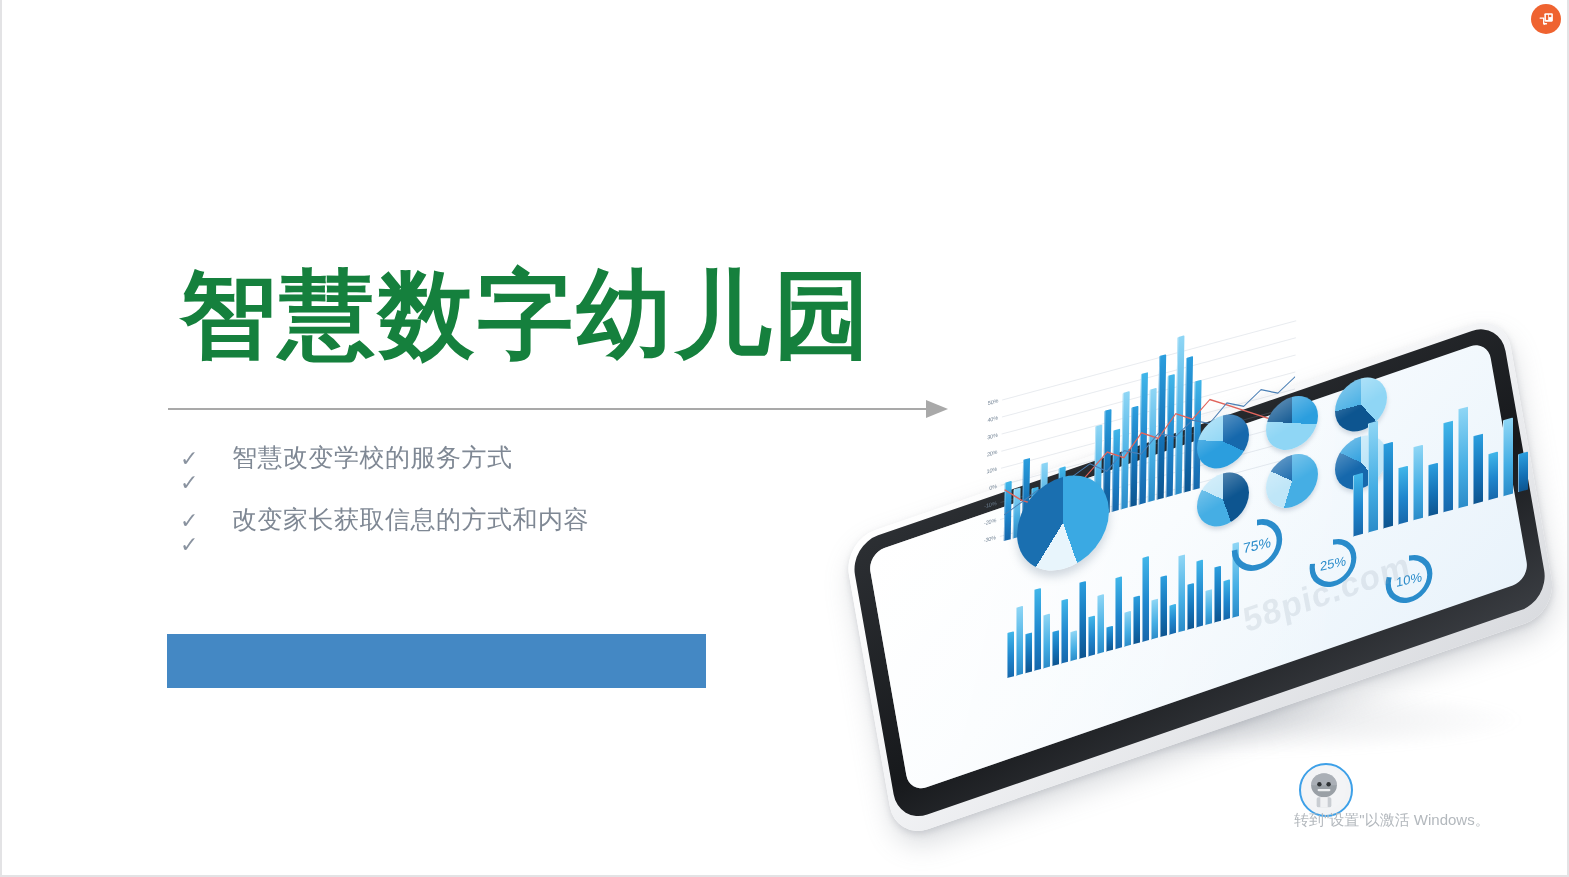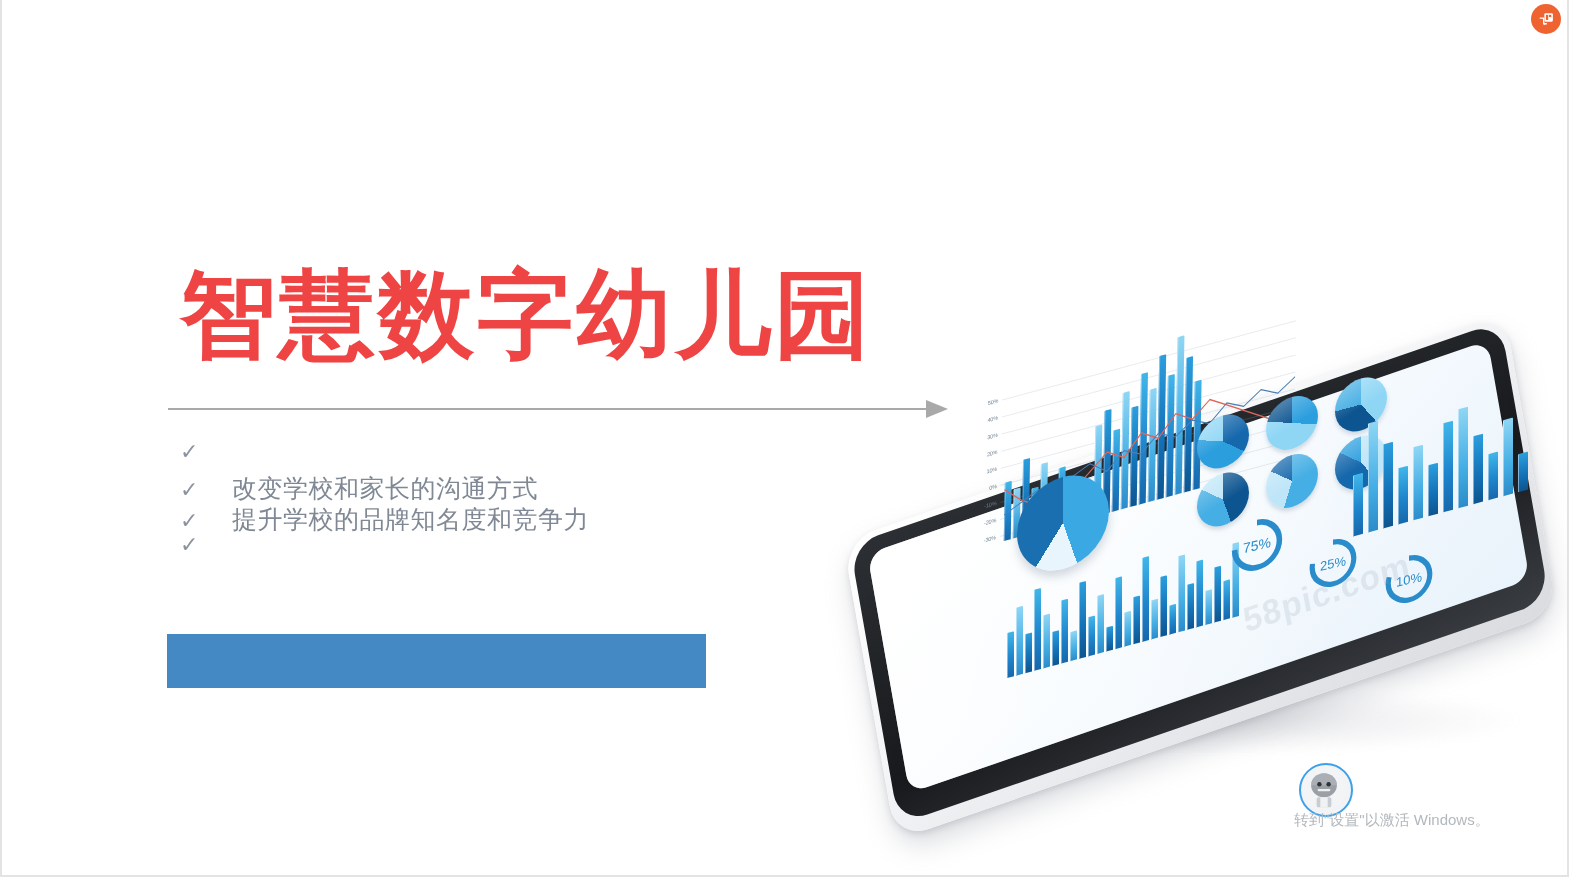--- a/index.html
+++ b/index.html
@@ -37,21 +37,21 @@
 
   
   .title {
     position: absolute;
     left: 178px; top: 262px;
     font-family: "Liberation Sans", sans-serif;
     font-size: 96px;
     font-weight: 700;
     letter-spacing: 3px;
     line-height: 1.1;
-    color: #ef4444;
+    color: #15803d;
     white-space: nowrap;
   }
 
   
   .arrow-wrap {
     position: absolute;
     left: 166px; top: 399px;
     width: 786px; height: 20px;
   }
   .arrow-line {
@@ -302,28 +302,28 @@
   <div class="title">智慧数字幼儿园</div>
 
   <div class="arrow-wrap">
     <div class="arrow-line"></div>
     <div class="arrow-head"></div>
   </div>
 
   <div class="bullets">
     <div class="bullet-row">
       <span class="bullet-check">✓</span>
+      <span class="bullet-text">智慧改变学校的服务方式</span>
     </div>
     <div class="bullet-row">
       <span class="bullet-check">✓</span>
-      <span class="bullet-text">改变学校和家长的沟通方式</span>
     </div>
     <div class="bullet-row">
       <span class="bullet-check">✓</span>
-      <span class="bullet-text">提升学校的品牌知名度和竞争力</span>
+      <span class="bullet-text">改变家长获取信息的方式和内容</span>
     </div>
     <div class="bullet-row">
       <span class="bullet-check">✓</span>
     </div>
   </div>
 
   <div class="blue-bar"></div>
 
   <div class="illus">
 

